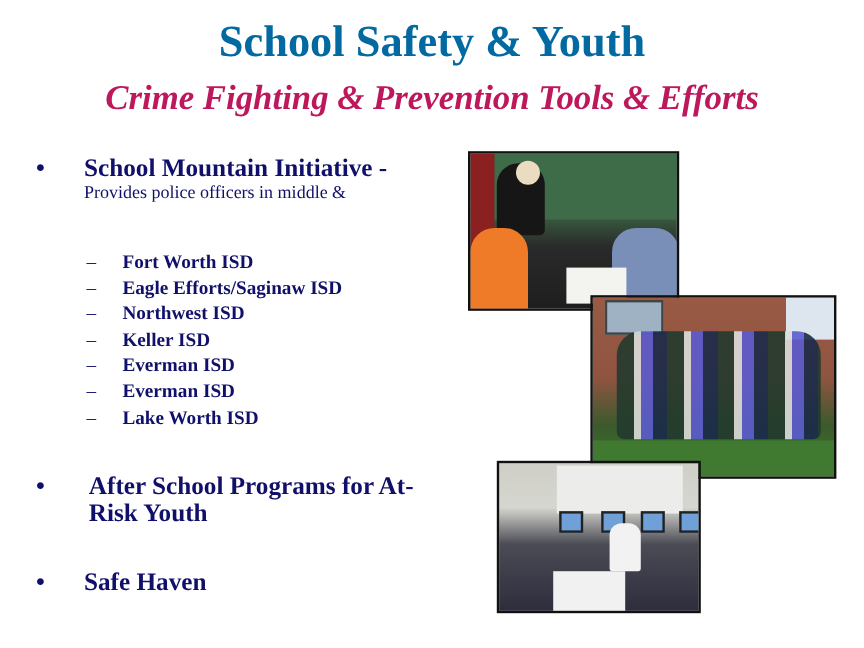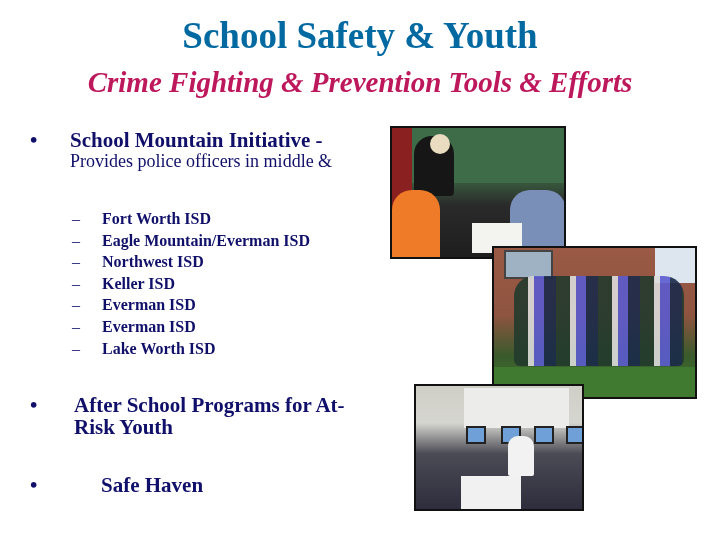--- a/index.html
+++ b/index.html
@@ -20,33 +20,33 @@
     }
     .bullet {
       position: absolute; color: #10106a; font-weight: bold; font-size: 21px;
       line-height: 22px;
     }
     .bullet .dot { position: absolute; left: 0; top: 0; }
     .b1 { left: 30px; top: 129px; }
     .b1 .head { position: absolute; left: 40px; top: 0; white-space: nowrap; }
     .b1 .desc {
       position: absolute; left: 40px; top: 23px; width: 310px;
-      font-weight: normal; font-size: 18px; line-height: 19px; white-space: nowrap;
+      font-weight: normal; font-size: 15px; line-height: 19px; white-space: nowrap;
     }
     .sublist {
       position: absolute; left: 72px; top: 208px; color: #10106a;
       font-size: 16px; line-height: 21.6px;
     }
     .sublist .row { position: relative; height: 21.6px; white-space: nowrap; }
     .sublist .dash { position: absolute; left: 0; top: 0; }
     .sublist .txt { position: absolute; left: 30px; top: 0; font-weight: bold; }
     .b2 { left: 30px; top: 394px; }
     .b2 .head { position: absolute; left: 44px; top: 0; width: 300px; }
     .b3 { left: 30px; top: 474px; }
-    .b3 .head { position: absolute; left: 40px; top: 0; white-space: nowrap; margin-left: 31px; }
+    .b3 .head { position: absolute; left: 40px; top: 0; white-space: nowrap; }
 
     .photo {
       position: absolute; border: 2px solid #111; box-sizing: border-box; overflow: hidden;
     }
     .p1 { left: 390px; top: 126px; width: 176px; height: 133px;
       background: linear-gradient(180deg, #2f5a3a 0%, #3d6b45 35%, #2a2a2a 60%, #1e1e1e 100%); }
     .p1 .board { position:absolute; left:20px; top:0; right:0; height:55px; background:#3e6b48; }
     .p1 .wall { position:absolute; left:0; top:0; width:20px; height:80px; background:#8a2020; }
     .p1 .teacher { position:absolute; left:22px; top:8px; width:40px; height:60px; background:#161616; border-radius:18px 18px 4px 4px; }
     .p1 .head1 { position:absolute; left:38px; top:6px; width:20px; height:20px; background:#e9dcc0; border-radius:50%; }
@@ -85,21 +85,21 @@
     </div>
   </div>
 
   <div class="sublist">
     <div class="row">
       <span class="dash">–</span>
       <span class="txt">Fort Worth ISD</span>
     </div>
     <div class="row">
       <span class="dash">–</span>
-      <span class="txt">Eagle Mountain/Everman ISD</span>
+      <span class="txt">Eagle Efforts/Saginaw ISD</span>
     </div>
     <div class="row">
       <span class="dash">–</span>
       <span class="txt">Northwest ISD</span>
     </div>
     <div class="row">
       <span class="dash">–</span>
       <span class="txt">Keller ISD</span>
     </div>
     <div class="row">

